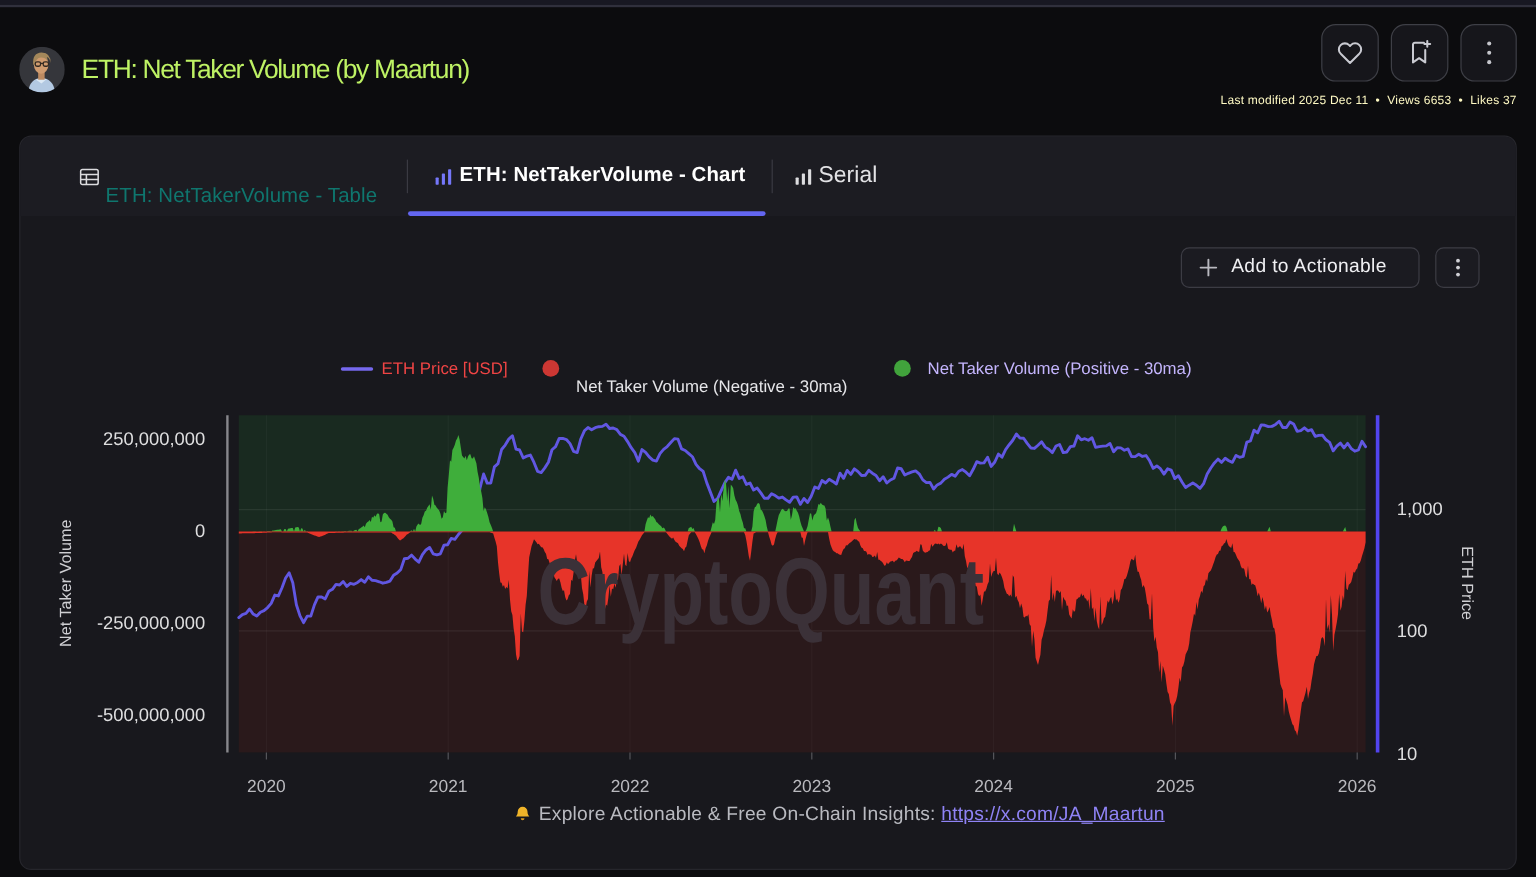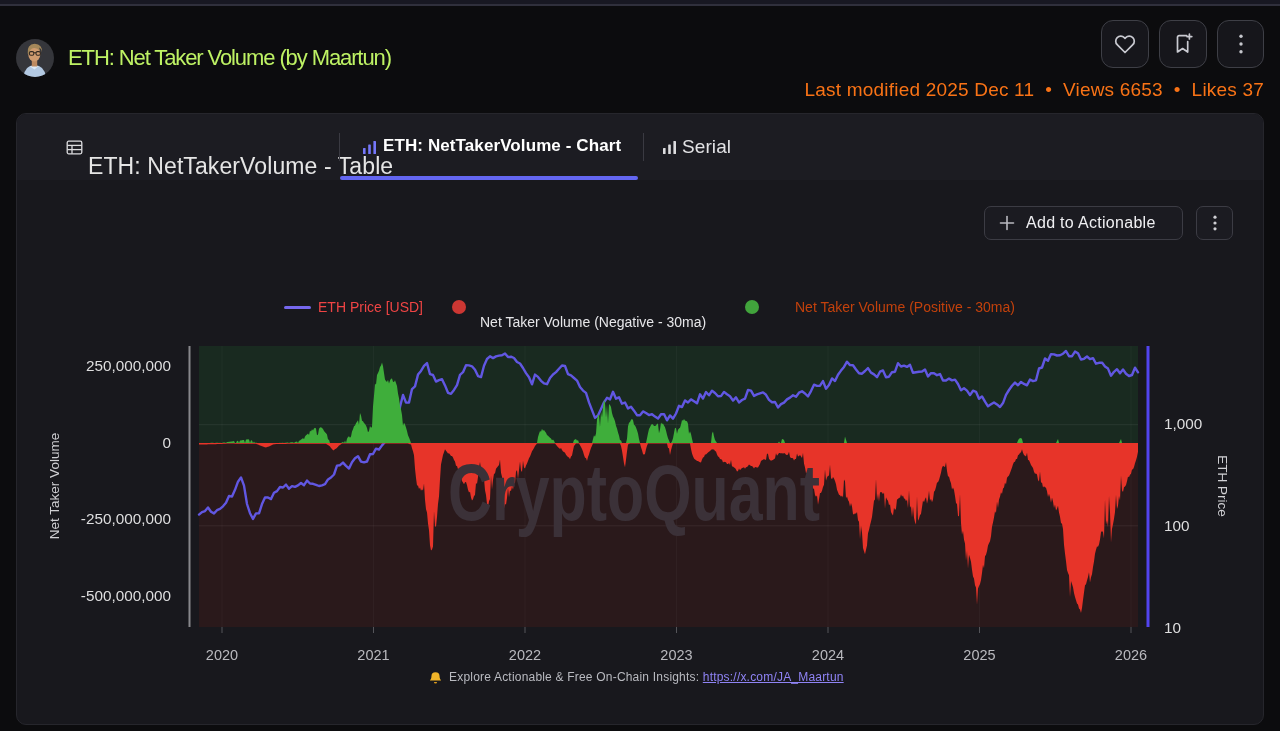--- a/index.html
+++ b/index.html
@@ -40,32 +40,32 @@
     <path d="M15.6 3.6H8.1a1.6 1.6 0 0 0-1.6 1.6V20l5.1-3.5 5.1 3.5V9.6"></path>
     <path d="M18.4 2.2v4.8M16 4.6h4.8"></path>
   </svg>
 <div class="abs" style="left:1217px;top:20px;width:47px;height:48px;border:1px solid #3e3f46;border-radius:12px;background:#16161b"></div>
 <svg class="abs" style="left:1229px;top:32px" width="24" height="24" viewBox="0 0 24 24" fill="#c5c6cc">
     <circle cx="12" cy="4.2" r="1.7"></circle>
     <circle cx="12" cy="12" r="1.7"></circle>
     <circle cx="12" cy="19.8" r="1.7"></circle>
   </svg>
 
-<div class="abs" style="right:16px;top:79px;font-size:19px;letter-spacing:0.2px;color:#f97316">Last modified 2025 Dec 11 &nbsp;•&nbsp; Views 6653 &nbsp;•&nbsp; Likes 37</div>
+<div class="abs" style="right:16px;top:79px;font-size:10px;letter-spacing:0.2px;color:#fef9c3">Last modified 2025 Dec 11 &nbsp;•&nbsp; Views 6653 &nbsp;•&nbsp; Likes 37</div>
 
 <div class="abs" style="left:16px;top:113px;width:1248px;height:612px;background:#18181d;border:1px solid #26262c;border-radius:10px"></div>
 <div class="abs" style="left:17px;top:114px;width:1246px;height:66px;background:#1c1c22;border-radius:9px 9px 0 0"></div>
 
 <svg class="abs" style="left:66px;top:139px" width="17" height="17" viewBox="0 0 17 17" fill="none" stroke="#dcdcdf" stroke-width="1.3">
     <rect x="1.2" y="2.2" width="14.6" height="12.6" rx="1.5"></rect>
     <line x1="1.2" y1="6.4" x2="15.8" y2="6.4"></line>
     <line x1="1.2" y1="10.6" x2="15.8" y2="10.6"></line>
     <line x1="6" y1="6.4" x2="6" y2="14.8"></line>
   </svg>
-<div class="abs" style="left:88px;top:153px;font-size:23px;letter-spacing:0.1px;color:#e5e5e5">ETH: NetTakerVolume - Table</div>
+<div class="abs" style="left:88px;top:153px;font-size:17px;letter-spacing:0.1px;color:#0f766e">ETH: NetTakerVolume - Table</div>
 <div class="abs" style="left:339px;top:133px;width:1px;height:28px;background:#3a3a42"></div>
 <svg class="abs" style="left:361px;top:139px" width="17" height="17" viewBox="0 0 17 17" fill="#7577fa">
     <rect x="2" y="9" width="2.6" height="6" rx="0.6"></rect>
     <rect x="7.2" y="5.5" width="2.6" height="9.5" rx="0.6"></rect>
     <rect x="12.4" y="2" width="2.6" height="13" rx="0.6"></rect>
   </svg>
 <div class="abs" style="left:383px;top:136px;font-size:17px;letter-spacing:0.1px;font-weight:600;color:#ffffff">ETH: NetTakerVolume - Chart</div>
 <div class="abs" style="left:643px;top:133px;width:1px;height:28px;background:#3a3a42"></div>
 <svg class="abs" style="left:661px;top:139px" width="17" height="17" viewBox="0 0 17 17" fill="#dcdcdf">
     <rect x="2" y="9" width="2.6" height="6" rx="0.6"></rect>
@@ -86,21 +86,21 @@
     <circle cx="9" cy="3.2" r="1.6"></circle>
     <circle cx="9" cy="9" r="1.6"></circle>
     <circle cx="9" cy="14.8" r="1.6"></circle>
   </svg>
 
 <div class="abs" style="left:284px;top:305.5px;width:27px;height:3px;background:#7668ee;border-radius:1.5px"></div>
 <div class="abs" style="left:318px;top:299px;font-size:14px;color:#ef4444">ETH Price [USD]</div>
 <div class="abs" style="left:452px;top:300px;width:14px;height:14px;border-radius:50%;background:#cc3733"></div>
 <div class="abs" style="left:480px;top:314px;font-size:14px;color:#e6e6e9">Net Taker Volume (Negative - 30ma)</div>
 <div class="abs" style="left:745px;top:300px;width:14px;height:14px;border-radius:50%;background:#41a33c"></div>
-<div class="abs" style="left:795px;top:299px;font-size:14px;color:#c2410c">Net Taker Volume (Positive - 30ma)</div>
+<div class="abs" style="left:773px;top:299px;font-size:14px;color:#c4b5fd">Net Taker Volume (Positive - 30ma)</div>
 
 <svg width="1280" height="731" viewBox="0 0 1280 731" style="position:absolute;left:0;top:0">
 <rect x="199" y="346" width="939" height="97" fill="#192a20"></rect>
 <rect x="199" y="443" width="939" height="184" fill="#2a191b"></rect>
 <g stroke="#ffffff" stroke-opacity="0.07" stroke-width="1">
 <line x1="199" y1="424.7" x2="1138" y2="424.7"></line>
 <line x1="199" y1="525.8" x2="1138" y2="525.8"></line>
 </g>
 <g stroke="#ffffff" stroke-opacity="0.03" stroke-width="1">
 <line x1="222" y1="346" x2="222" y2="627"></line>
@@ -145,12 +145,12 @@
 <text x="1131" y="660">2026</text>
 </g>
 <text x="59" y="486" font-family="Liberation Sans, sans-serif" font-size="13.5" fill="#cfcfd3" text-anchor="middle" transform="rotate(-90 59 486)">Net Taker Volume</text>
 <text x="1218" y="486" font-family="Liberation Sans, sans-serif" font-size="13.5" fill="#cfcfd3" text-anchor="middle" transform="rotate(90 1218 486)">ETH Price</text>
 </svg>
 
 <svg class="abs" style="left:428px;top:671px" width="15" height="15" viewBox="0 0 24 24" fill="#f0b429">
     <path d="M12 2a6.5 6.5 0 0 0-6.5 6.5c0 4-1.5 5.5-2.5 6.5h18c-1-1-2.5-2.5-2.5-6.5A6.5 6.5 0 0 0 12 2z"></path>
     <path d="M9.5 17.5a2.5 2.5 0 0 0 5 0z" fill="#d99a1f"></path>
   </svg>
-<div class="abs" style="left:449px;top:670px;font-size:12px;letter-spacing:0.2px;color:#b9bac0">Explore Actionable &amp; Free On-Chain Insights: <span style="color:#8f83f5;text-decoration:underline">https://x.com/JA_Maartun</span></div>
+<div class="abs" style="left:449px;top:670px;font-size:16px;letter-spacing:0.2px;color:#b9bac0">Explore Actionable &amp; Free On-Chain Insights: <span style="color:#8f83f5;text-decoration:underline">https://x.com/JA_Maartun</span></div>
 </body></html>

